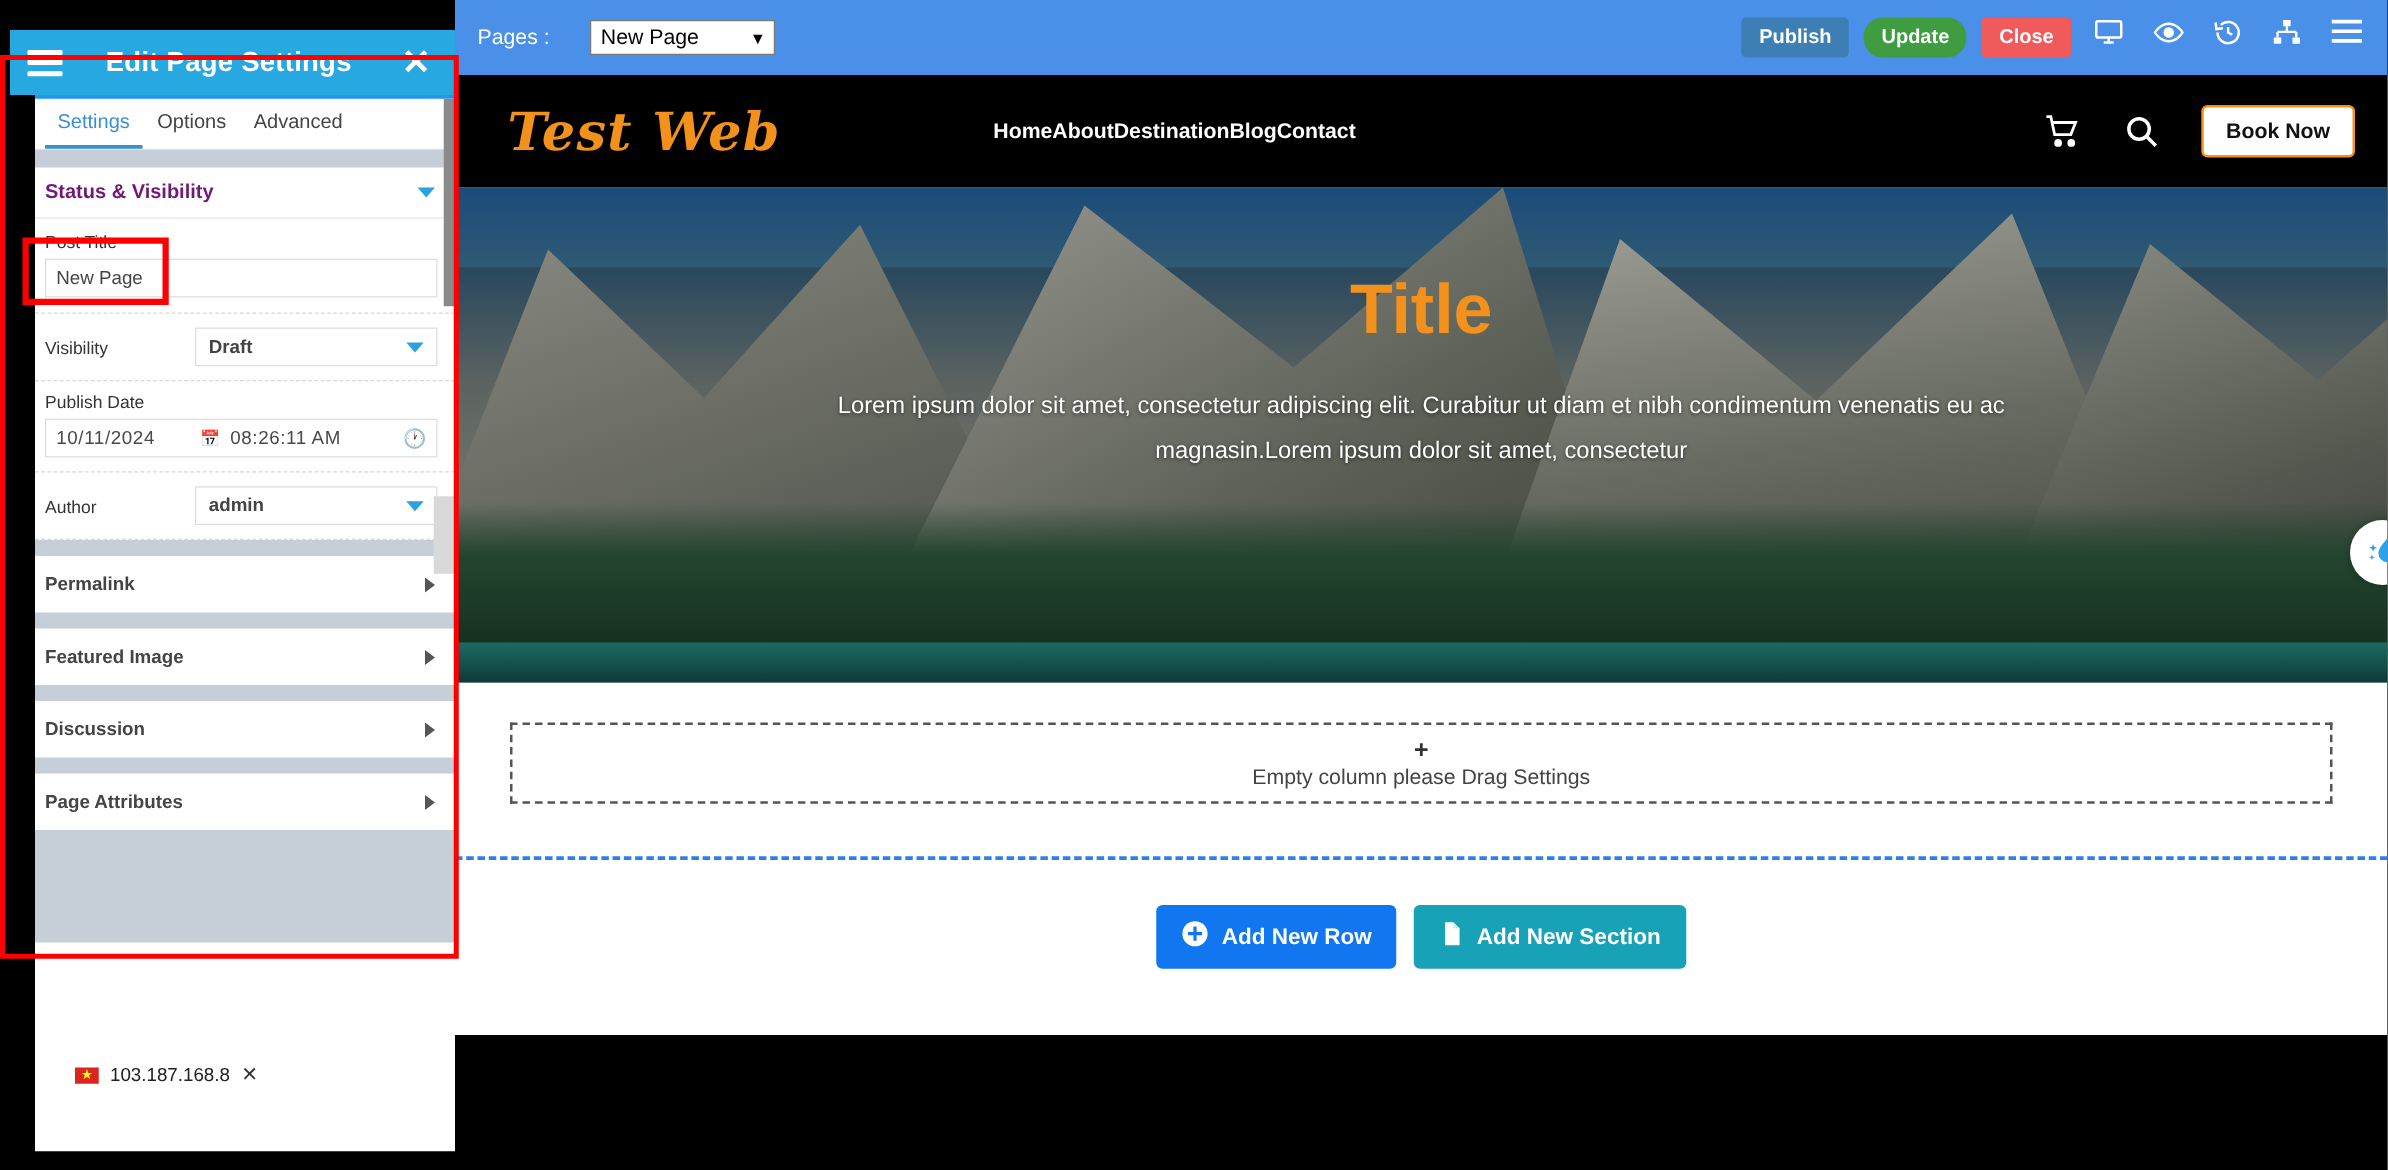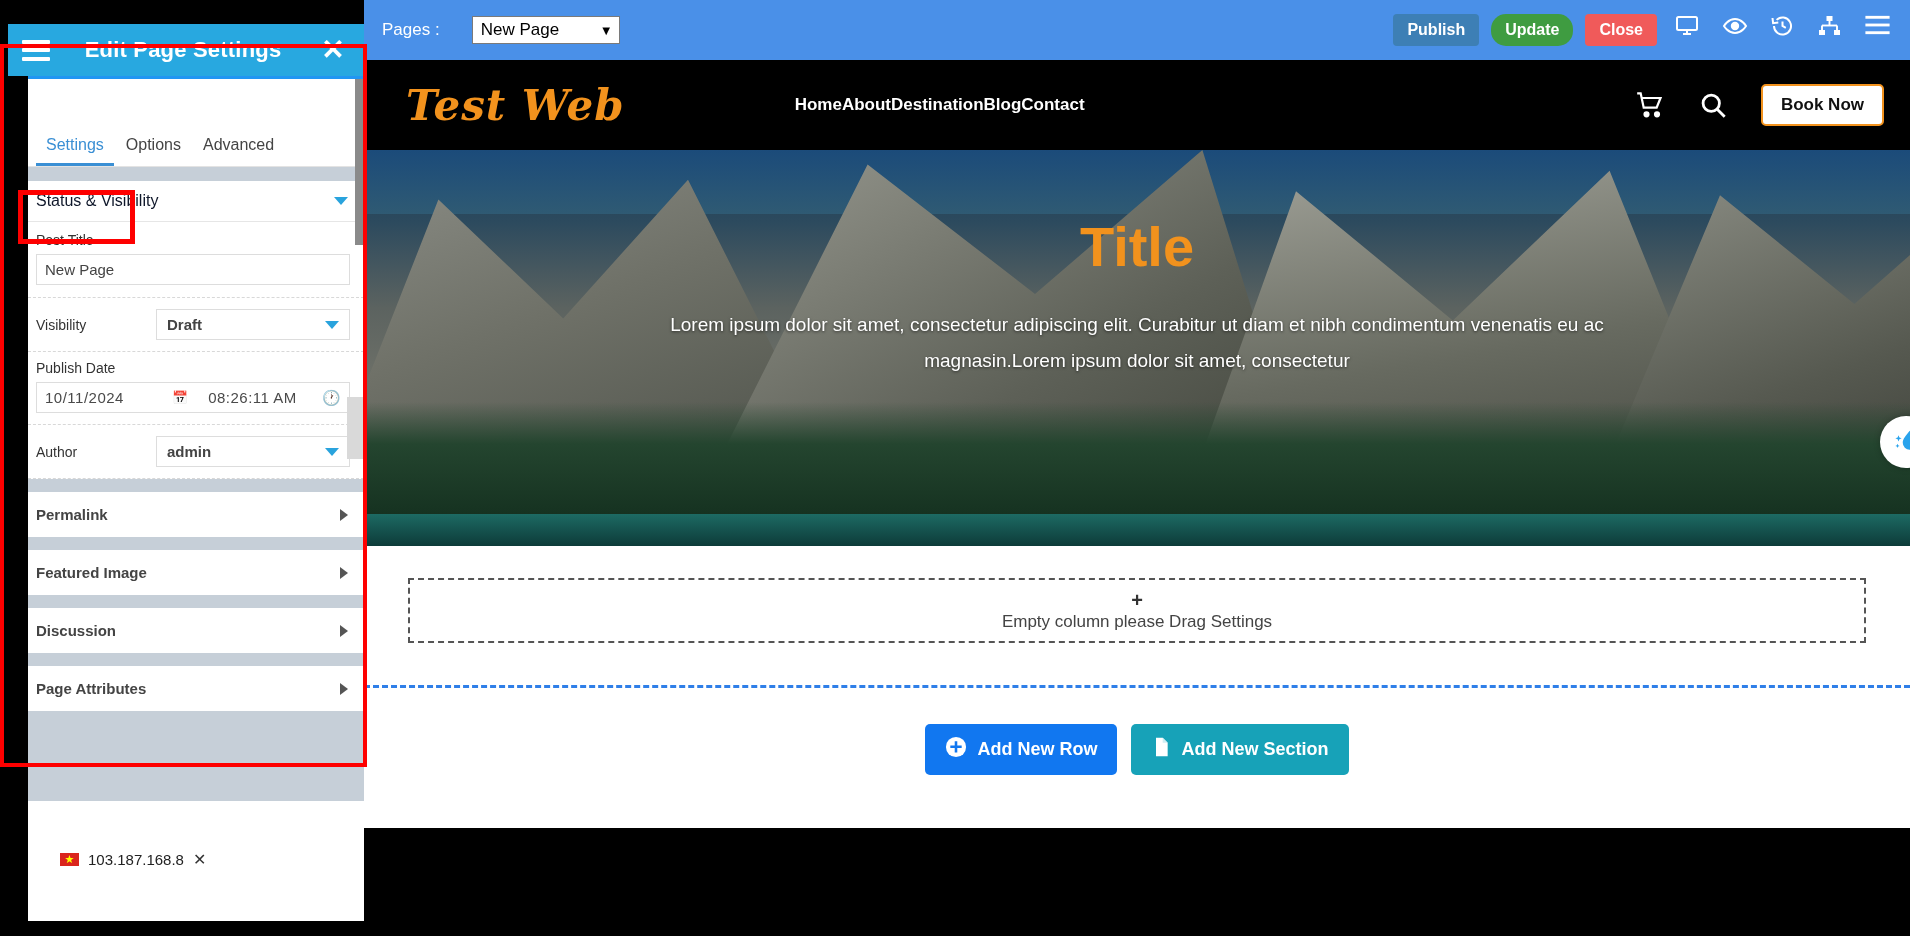--- a/index.html
+++ b/index.html
@@ -42,35 +42,34 @@
     width: 336px; height: 845px;
     background: #fff;
     overflow: hidden;
   }
   .accent-top { height: 3px; background: #2196f3; width: 100%; }
 
   .tabs {
     display:flex; align-items:flex-end; gap: 0;
     height: 41px; border-bottom: 1px solid #e3e3e3;
     padding-left: 8px;
-    margin-top: 47px;
   }
   .tab {
     font-size: 16px; color:#444; padding: 0 10px 9px 10px; cursor:pointer;
     border-bottom: 3px solid transparent; margin-right: 2px;
   }
   .tab.active { color:#3a8fd4; border-bottom-color:#3a8fd4; }
 
   .sec-bar {
     height: 14px; background:#c6cfd8;
   }
   .sec-head {
     display:flex; align-items:center; justify-content:space-between;
     padding: 11px 16px 11px 8px;
-    font-size: 16px; font-weight: normal; color:#0f172a;
+    font-size: 16px; font-weight: bold; color:#701a75;
     cursor:pointer;
   }
   .caret-dn {
     width:0;height:0;border-left:7px solid transparent;border-right:7px solid transparent;
     border-top:8px solid #29a3dd;
   }
   .caret-rt {
     width:0;height:0;border-top:6px solid transparent;border-bottom:6px solid transparent;
     border-left:8px solid #555;
   }
@@ -95,21 +94,21 @@
   .inline-lbl { font-size:14px; color:#333; width:120px; }
   .select-box {
     flex:1; height: 31px; border:1px solid #ddd; background:#fff;
     display:flex; align-items:center; justify-content:space-between;
     padding: 0 10px; font-size:15px; font-weight:bold; color:#444; cursor:pointer;
   }
 
   .date-block { padding: 8px 14px 11px 8px; border-bottom:1px dashed #d8d8d8; }
   .date-ctrl {
     height: 31px; border:1px solid #ddd; background:#fff;
-    display:flex; align-items:center; padding: 0 8px; gap: 20px;
+    display:flex; align-items:center; padding: 0 8px; gap: 8px;
     font-size: 15px; color:#4a4a4a;
   }
   .date-val { letter-spacing:0.5px; }
   .cal-ic { font-size:13px; color:#333; margin-left: 28px; }
   .time-val { letter-spacing:0.5px; }
   .clock-ic { margin-left:auto; font-size:15px; color:#333; }
 
   .trash-row { padding: 13px 8px 14px 0; text-align:center; border-bottom:1px dashed #d8d8d8; }
   .trash-btn {
     display:inline-block; border:1px solid #d9534f; color:#d9534f; background:#fff;

